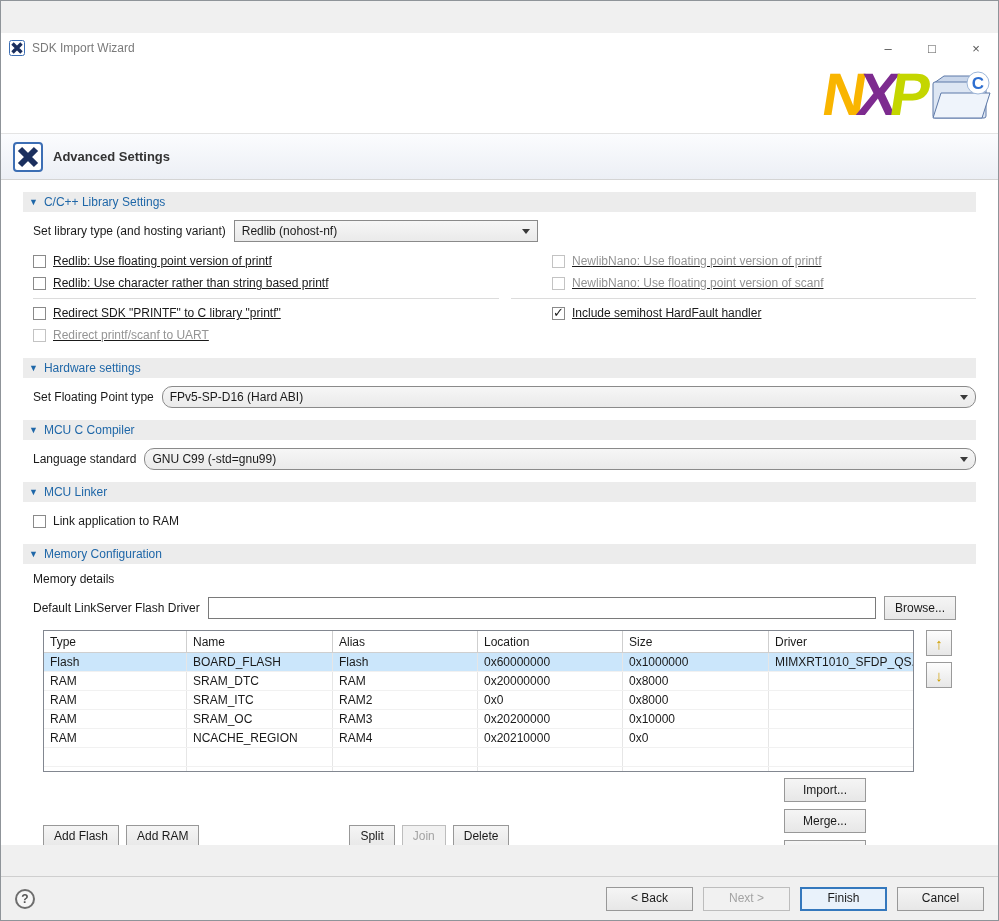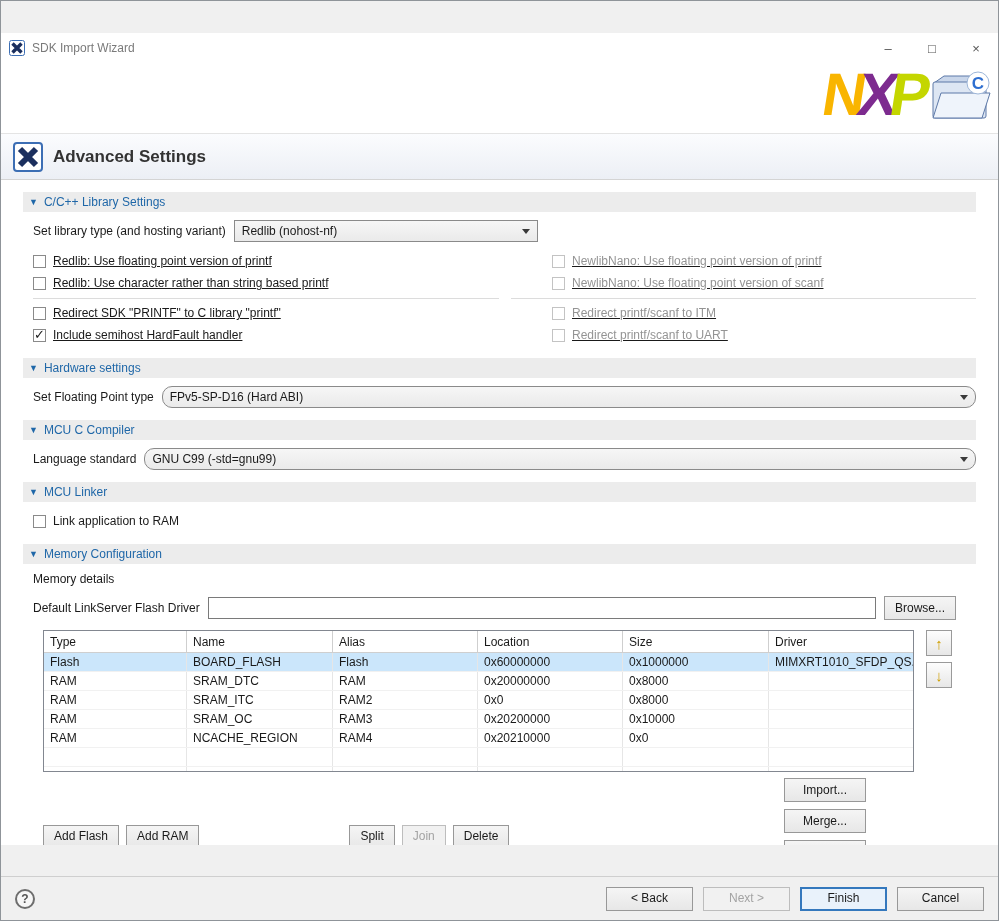--- a/index.html
+++ b/index.html
@@ -17,21 +17,21 @@
   .brand-area { height:70px; background:#fff; position:relative; flex:0 0 auto; }
   .brand { position:absolute; top:0px; right:6px; display:flex; align-items:flex-start; }
   .nxp { display:flex; transform:skewX(-9deg); font-weight:800; font-size:60px; line-height:64px; letter-spacing:-8px; }
   .nxp .n { color:var(--nxp-n,#f9b500); }
   .nxp .x { color:var(--nxp-x,#7d2b8f); }
   .nxp .p { color:var(--nxp-p,#c4d600); margin-right:6px; }
   .folder-ic { margin-top:6px; }
 
   
   .header-band { height:47px; background:linear-gradient(#fbfcfe,#eceff5); border-top:1px solid #e4e4e4; border-bottom:1px solid #d4d4d4; display:flex; align-items:center; padding-left:12px; flex:0 0 auto; }
-  .hdr-title { font-weight:bold; font-size:17px; color:#333; margin-left:10px; }
+  .hdr-title { font-weight:bold; font-size:13px; color:#333; margin-left:10px; }
 
   
   .content { background:#fff; height:665px; padding:12px 22px 0 22px; flex:0 0 auto; }
   .spacer { flex:1 1 auto; background:#f0f0f0; }
 
   .sec-hdr { height:20px; background:#ececec; display:flex; align-items:center; padding-left:6px; margin-bottom:8px; cursor:default; }
   .tw { color:var(--accent,#1f67a8); font-size:9px; margin-right:6px; }
   .sec-title { color:var(--accent,#1f67a8); font-weight:normal; }
   .sec-body { margin:0 0 12px 10px; }
 
@@ -162,24 +162,20 @@
           <span>NewlibNano: Use floating point version of scanf</span>
         </label>
         <div class="sep-row">
             <div></div>
             <div></div>
           </div>
         <label class="cb">
           <span class="box"></span>
           <span>Redirect SDK "PRINTF" to C library "printf"</span>
         </label>
-        <label class="cb disabled">
-          <span class="box"></span>
-          <span>Redirect printf/scanf to ITM</span>
-        </label>
         <label class="cb">
           <span class="box checked"></span>
           <span>Include semihost HardFault handler</span>
         </label>
         <label class="cb disabled">
           <span class="box"></span>
           <span>Redirect printf/scanf to UART</span>
         </label>
       </div>
     </div>

